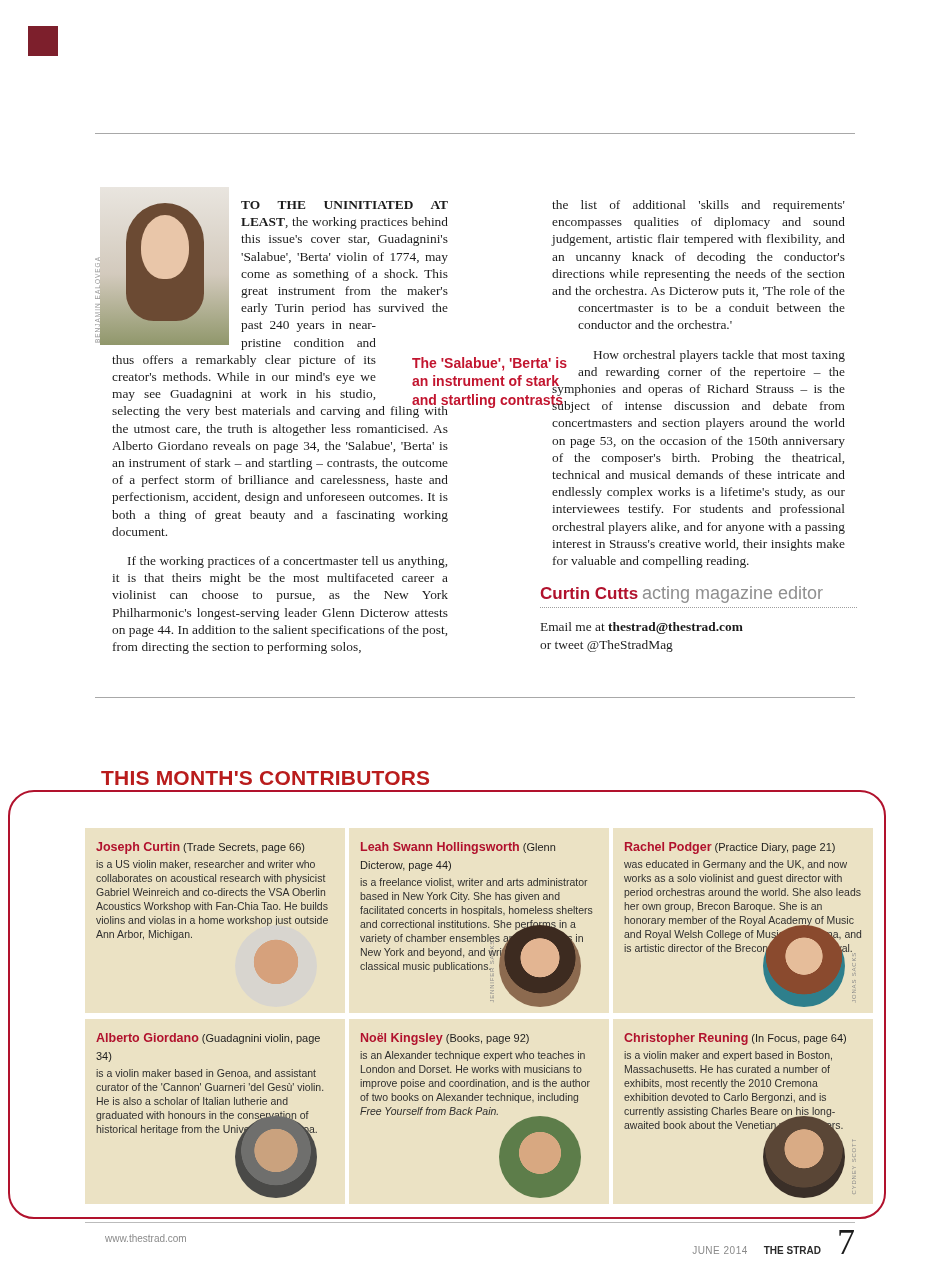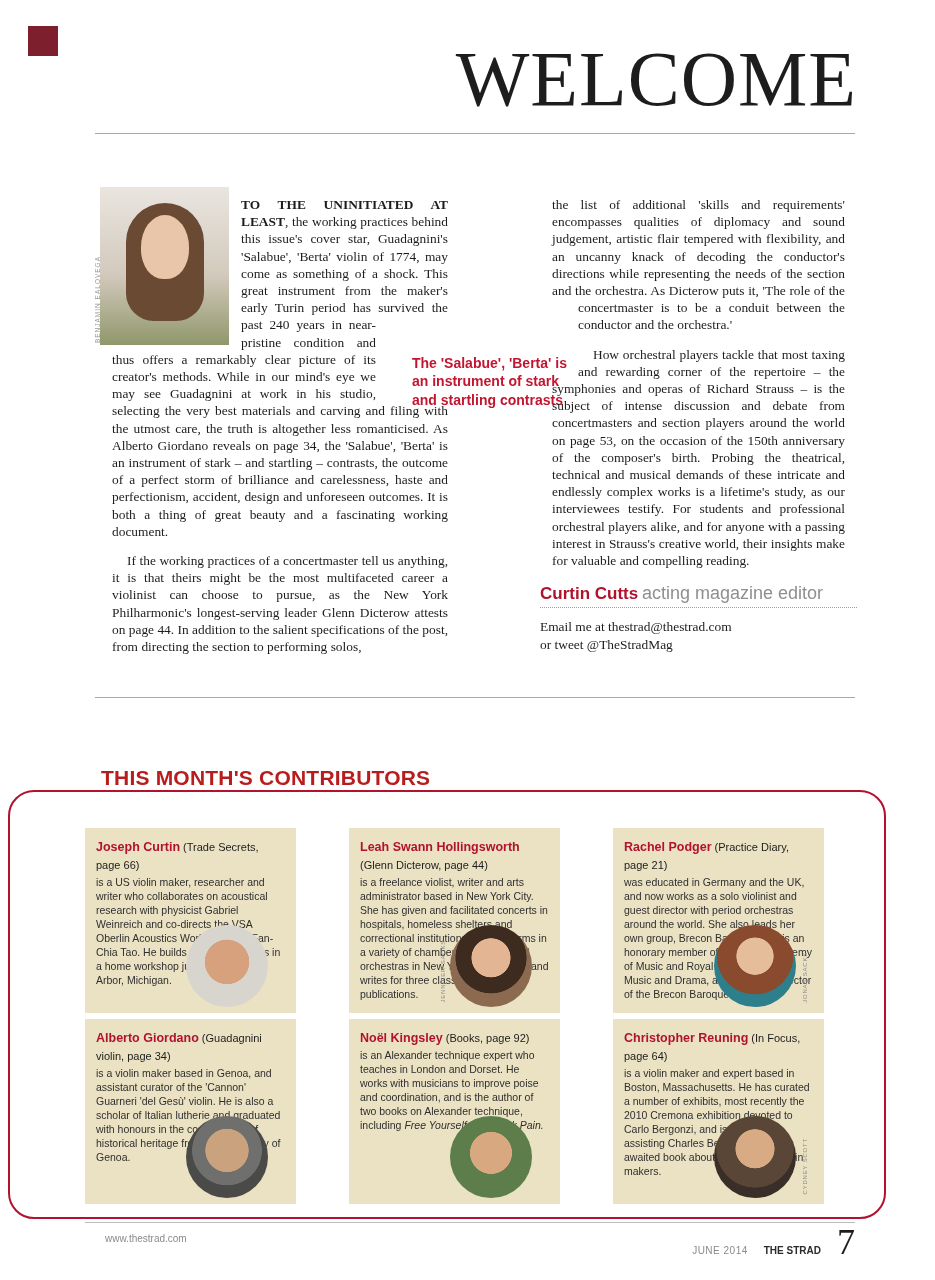--- a/index.html
+++ b/index.html
@@ -40,33 +40,33 @@
 
   .pull-quote{position:absolute;left:412px;top:306px;width:158px;
               font-family:"Liberation Sans",sans-serif;font-weight:bold;font-size:14px;
               line-height:1.32;color:#c2152f;margin-top:48px;}
 
   .signature{margin-top:16px;font-family:"Liberation Sans",sans-serif;text-align:left;}
   .sig-name{color:#b1122d;font-weight:bold;font-size:17px;}
   .sig-role{color:#8f8f8f;font-size:18px;}
   .dotted{border-bottom:1px dotted #9f9f9f;margin:4px 0 10px 0;}
   .contact{margin:0;font-size:13.4px;text-align:left;}
-  .contact b{font-weight:normal;}
+  .contact b{font-weight:bold;}
   .visit{margin:20px 0 0 0;font-family:"Liberation Sans",sans-serif;text-align:left;}
   .visit-prefix{color:#8f8f8f;font-size:13.5px;letter-spacing:.5px;}
   .visit-url{color:#111;font-weight:bold;font-size:14.5px;}
 
   
   .contrib-heading{position:absolute;left:85px;top:750px;margin:16px;
                    font-family:"Liberation Sans",sans-serif;font-weight:bold;font-size:21px;
                    color:#b91c1c;letter-spacing:.2px;}
   .contrib-box{position:absolute;left:8px;top:790px;width:874px;height:425px;
                border:2px solid #b1122d;border-radius:26px;background:#fff;}
 
-  .card{position:absolute;width:211px;height:185px;background:#ebe2c4;box-sizing:border-box;
+  .card{position:absolute;width:260px;height:185px;background:#ebe2c4;box-sizing:border-box;
         padding:9px 11px;font-family:"Liberation Sans",sans-serif;overflow:hidden;}
   .c1{left:85px;top:828px;} .c2{left:349px;top:828px;} .c3{left:613px;top:828px;}
   .c4{left:85px;top:1019px;} .c5{left:349px;top:1019px;} .c6{left:613px;top:1019px;}
   .card-name{color:#b1122d;font-weight:bold;font-size:12.5px;}
   .card-meta{color:#1c1c1c;font-size:11px;}
   .card-bio{font-size:10.5px;line-height:1.33;color:#2e2e2e;margin-top:3px;text-align:left;}
   .card-photo{position:absolute;right:28px;bottom:6px;width:82px;height:82px;border-radius:50%;z-index:2;}
   .ph1{background:radial-gradient(circle at 50% 45%,#d6a17c 0 36%,#d8d5cf 37%);}
   .ph2{background:radial-gradient(circle at 50% 40%,#e3b592 0 30%,#3d2b20 31% 55%,#8c6a4f 56%);}
   .ph3{background:radial-gradient(circle at 50% 38%,#e6bd9a 0 28%,#8a4a2e 29% 58%,#2e7f8c 59%);}
@@ -85,21 +85,20 @@
   .foot-mag{font-family:"Liberation Sans",sans-serif;font-size:10px;font-weight:bold;color:#2a2a2a;}
   .foot-page{font-family:"Liberation Serif",serif;font-size:36px;color:#1c1c1c;line-height:1;}
 </style>
 </head>
 <body>
 
 <div class="page">
 
   <div class="brand-square"></div>
 
-  <h1 class="welcome">WELCOME</h1>
   <div class="rule rule-top"></div>
 
   <div class="left-col">
     <div class="photo-wrap">
       <span class="vcredit">BENJAMIN EALOVEGA</span>
       <div class="portrait"></div>
     </div>
     <p class="body"><span class="lead-in">TO THE UNINITIATED AT LEAST</span><span>, the working practices behind this issue's cover star, Guadagnini's 'Salabue', 'Berta' violin of 1774, may come as something of a shock. This great instrument from the maker's early Turin period has survived the past 240 </span><span class="sp-r"></span><span>years in near-pristine condition and thus offers a remarkably clear picture of its creator's methods. While in our mind's eye we may see Guadagnini at work in his studio, selecting the very best materials and carving and filing with the utmost care, the truth is altogether less romanticised. As Alberto Giordano reveals on page 34, the 'Salabue', 'Berta' is an instrument of stark – and startling – contrasts, the outcome of a perfect storm of brilliance and carelessness, haste and perfectionism, accident, design and unforeseen outcomes. It is both a thing of great beauty and a fascinating working document.</span></p>
     <p class="body indent">If the working practices of a concertmaster tell us anything, it is that theirs might be the most multifaceted career a violinist can choose to pursue, as the New York Philharmonic's longest-serving leader Glenn Dicterow attests on page 44. In addition to the salient specifications of the post, from directing the section to performing solos,</p>
   </div>

